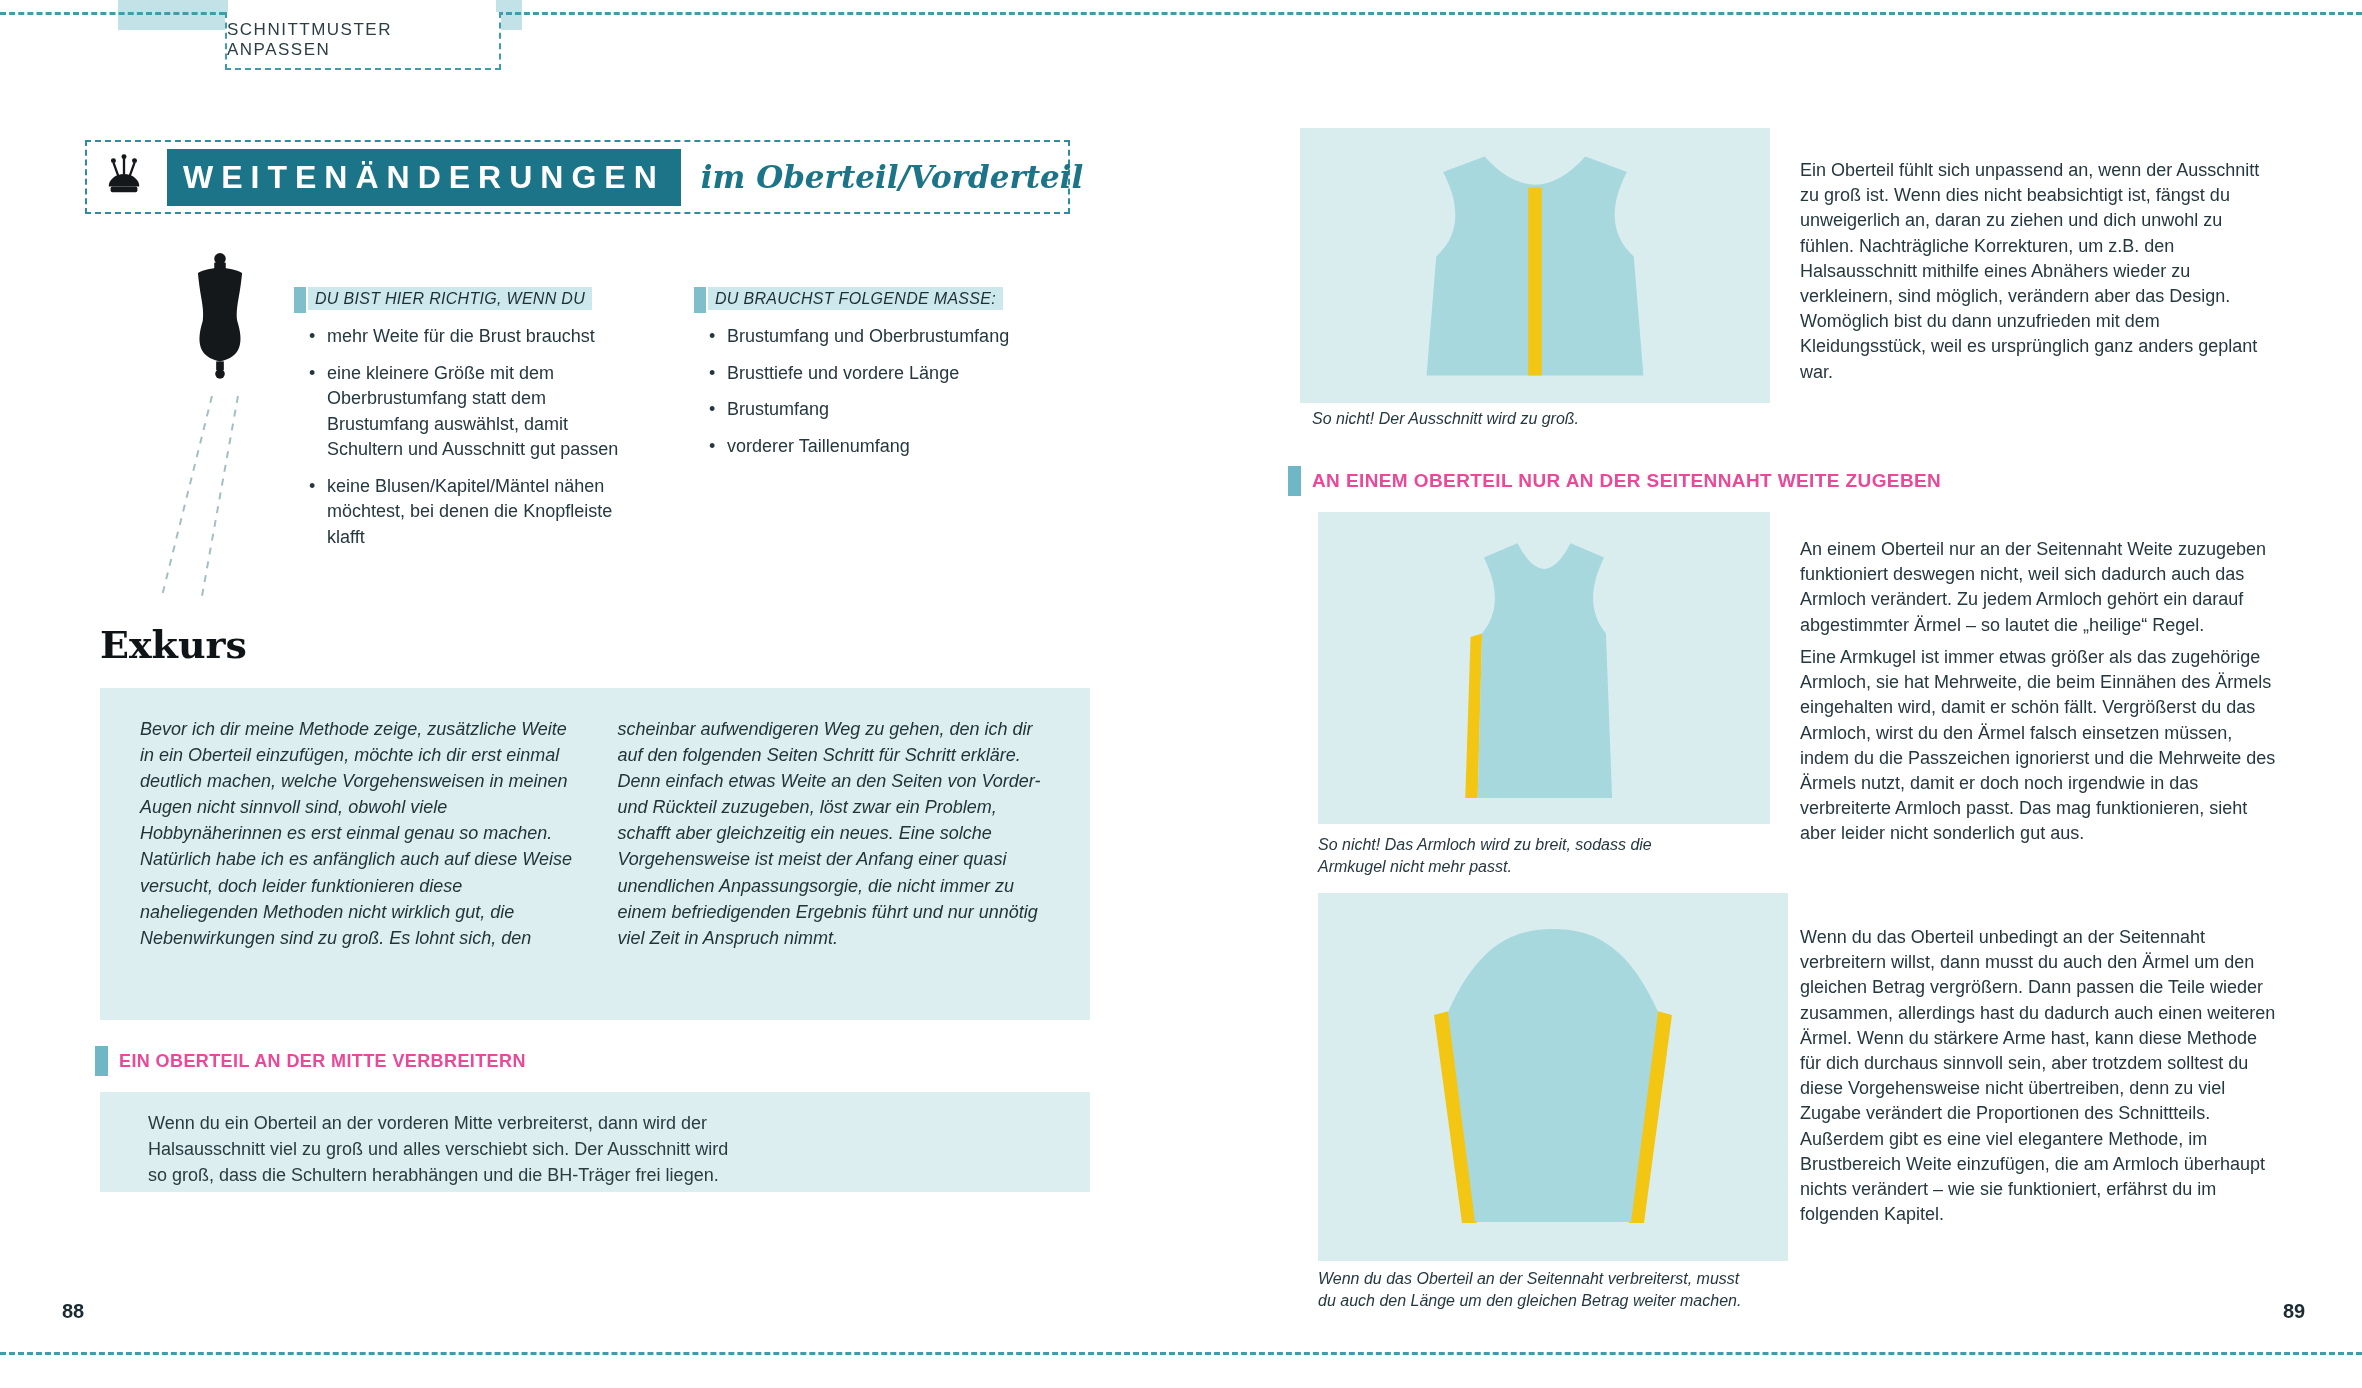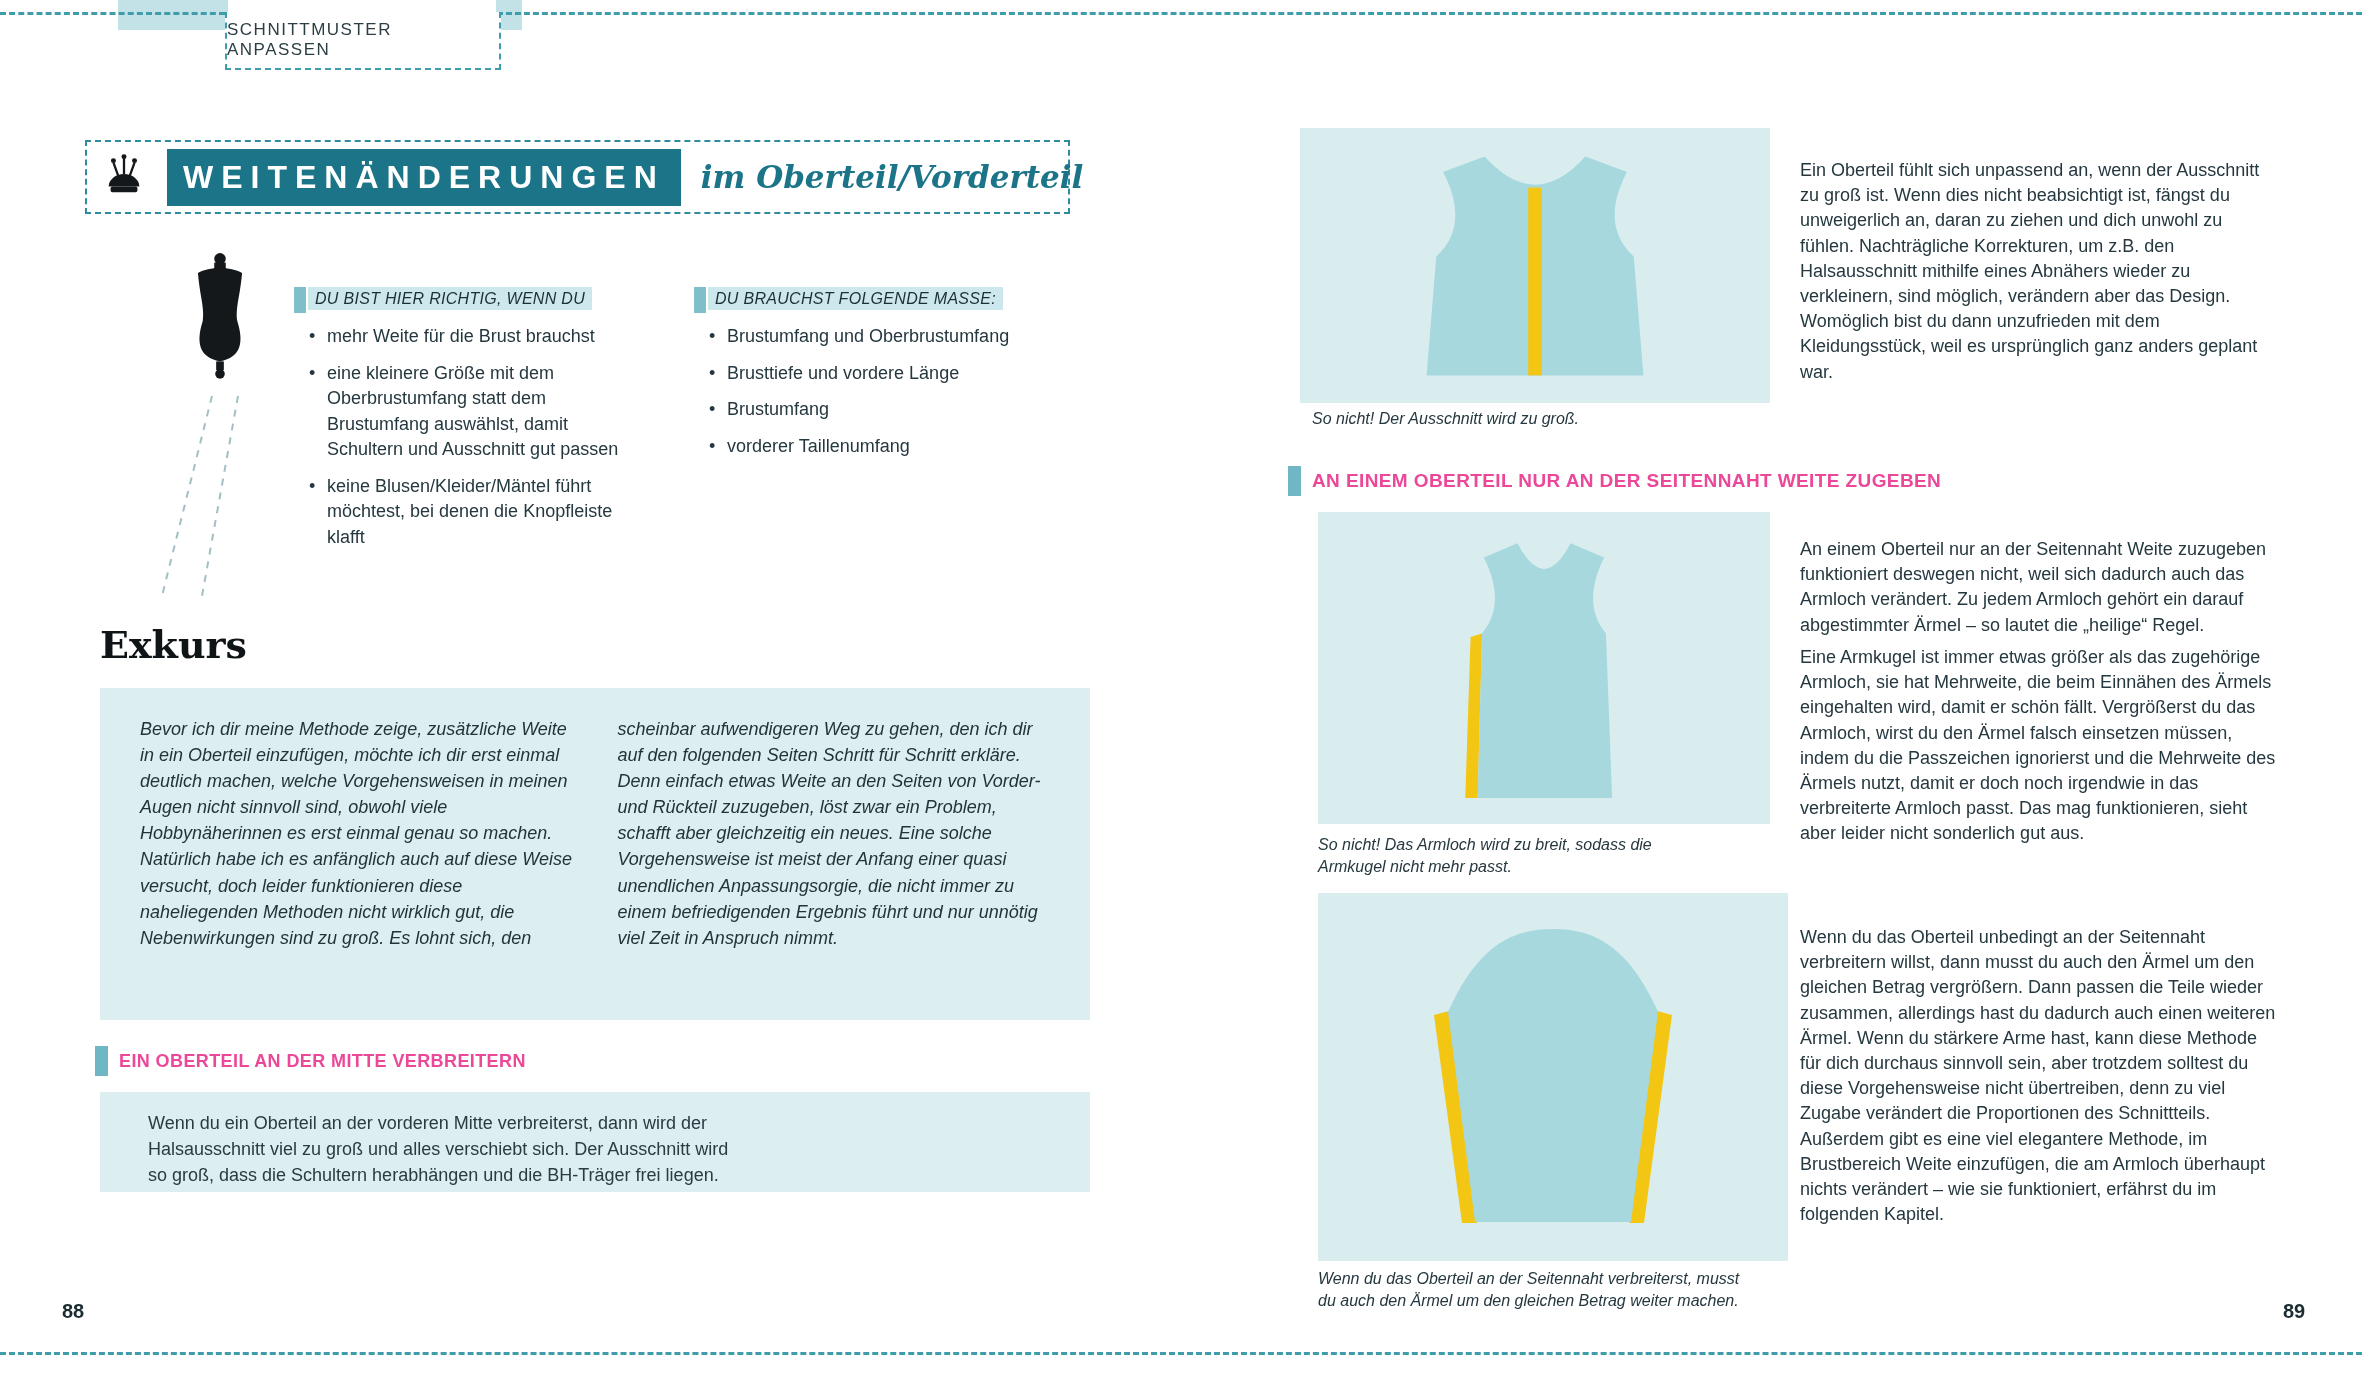--- a/index.html
+++ b/index.html
@@ -143,21 +143,21 @@
         <line x1="88" y1="0" x2="52" y2="200" stroke="#a3bfc4" stroke-width="2" stroke-dasharray="7 7"></line>
       </svg>
     </div>
 
     <div class="abs intro">
       <div class="intro-col">
         <p class="intro-heading"><span class="hl">DU BIST HIER RICHTIG, WENN DU</span></p>
         <ul class="bullets">
           <li>mehr Weite für die Brust brauchst</li>
           <li>eine kleinere Größe mit dem Oberbrustumfang statt dem Brustumfang auswählst, damit Schultern und Ausschnitt gut passen</li>
-          <li>keine Blusen/Kleider/Mäntel führt möchtest, bei denen die Knopfleiste klafft</li>
+          <li>keine Blusen/Kapitel/Mäntel nähen möchtest, bei denen die Knopfleiste klafft</li>
         </ul>
       </div>
       <div class="intro-col">
         <p class="intro-heading"><span class="hl">DU BRAUCHST FOLGENDE MASSE:</span></p>
         <ul class="bullets">
           <li>Brustumfang und Oberbrustumfang</li>
           <li>Brusttiefe und vordere Länge</li>
           <li>Brustumfang</li>
           <li>vorderer Taillenumfang</li>
         </ul>
@@ -210,19 +210,19 @@
     <p class="abs rp-text" style="left:1800px; top:518px; width:478px;margin-top:19px;">An einem Oberteil nur an der Seitennaht Weite zuzugeben funktioniert deswegen nicht, weil sich dadurch auch das Armloch verändert. Zu jedem Armloch gehört ein darauf abgestimmter Ärmel – so lautet die „heilige“ Regel.</p>
     <p class="abs rp-text" style="left:1800px; top:645px; width:478px;">Eine Armkugel ist immer etwas größer als das zugehörige Armloch, sie hat Mehrweite, die beim Einnähen des Ärmels eingehalten wird, damit er schön fällt. Vergrößerst du das Armloch, wirst du den Ärmel falsch einsetzen müssen, indem du die Passzeichen ignorierst und die Mehrweite des Ärmels nutzt, damit er doch noch irgendwie in das verbreiterte Armloch passt. Das mag funktionieren, sieht aber leider nicht sonderlich gut aus.</p>
 
     <div class="abs panel" style="left:1318px; top:893px; width:470px; height:368px;">
       <svg width="300" height="330" viewBox="0 0 300 320">
         <polygon points="31,98 46,94 74,306 59,306" fill="#f3c614"></polygon>
         <polygon points="254,94 269,98 241,306 226,306" fill="#f3c614"></polygon>
         <path d="M45 95 C 75 28, 110 12, 150 12 C 190 12, 225 28, 255 95 L228 305 L72 305 Z" fill="#a6d8de"></path>
       </svg>
     </div>
-    <p class="abs caption" style="left:1318px; top:1268px; width:440px;">Wenn du das Oberteil an der Seitennaht verbreiterst, musst du auch den Ärmel um den gleichen Betrag weiter machen.</p>
+    <p class="abs caption" style="left:1318px; top:1268px; width:440px;">Wenn du das Oberteil an der Seitennaht verbreiterst, musst du auch den Länge um den gleichen Betrag weiter machen.</p>
     <p class="abs rp-text" style="left:1800px; top:925px; width:478px;">Wenn du das Oberteil unbedingt an der Seitennaht verbreitern willst, dann musst du auch den Ärmel um den gleichen Betrag vergrößern. Dann passen die Teile wieder zusammen, allerdings hast du dadurch auch einen weiteren Ärmel. Wenn du stärkere Arme hast, kann diese Methode für dich durchaus sinnvoll sein, aber trotzdem solltest du diese Vorgehensweise nicht übertreiben, denn zu viel Zugabe verändert die Proportionen des Schnittteils. Außerdem gibt es eine viel elegantere Methode, im Brustbereich Weite einzufügen, die am Armloch überhaupt nichts verändert – wie sie funktioniert, erfährst du im folgenden Kapitel.</p>
 
     <div class="abs page-num" style="left:2283px; top:1300px;">89</div>
   </div>
 
 </div>
 
 </body></html>

